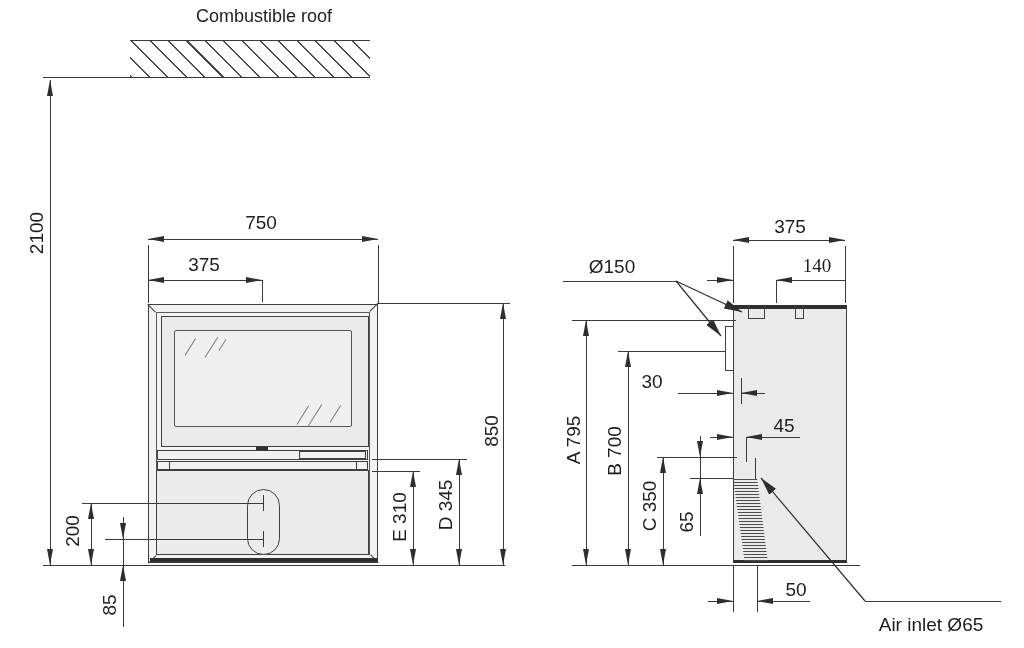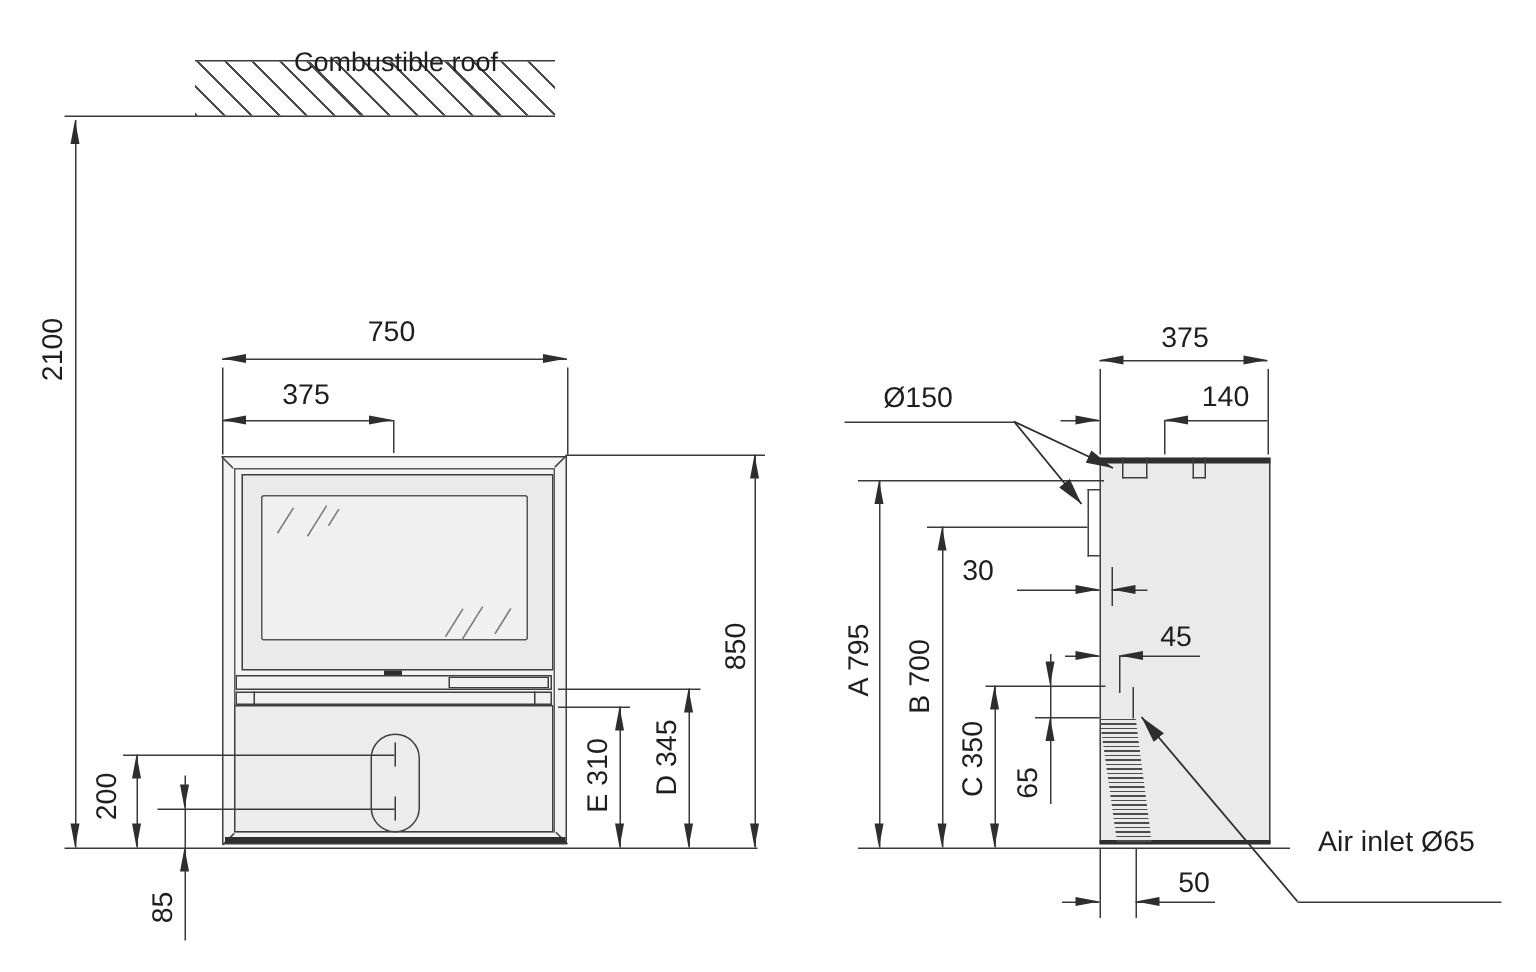--- a/index.html
+++ b/index.html
@@ -25,21 +25,21 @@
   .tube{position:absolute;background:repeating-linear-gradient(to bottom,#4c4c4c 0 1px,transparent 1px 3px);
         clip-path:polygon(0 0,69% 0,100% 100%,34% 100%);}
   svg.leaders{position:absolute;left:0;top:0;}
 </style>
 </head>
 <body>
 
 <div class="canvas">
 
   <div class="hatch-roof" style="left:130px;top:40px;width:240px;height:38px;"></div>
-  <div class="lbl sm" style="left:264px;top:41px;">Combustible roof</div>
+  <div class="lbl sm" style="left:264px;top:16px;">Combustible roof</div>
   <div class="hl" style="left:43px;top:77px;width:88px;"></div>
 
   <div class="vl" style="left:50px;top:80px;height:485px;"></div>
   <div class="aU" style="left:50px;top:80px;"></div>
   <div class="aD" style="left:50px;top:565px;"></div>
   <div class="lblv" style="left:36px;top:233px;">2100</div>
 
   <div class="hl" style="left:43px;top:565px;width:462px;"></div>
   <div class="hl" style="left:572px;top:565px;width:288px;"></div>
 
@@ -130,21 +130,21 @@
   <div class="aR" style="left:845px;top:240px;"></div>
   <div class="vl" style="left:733px;top:246px;height:57px;"></div>
   <div class="vl" style="left:845px;top:246px;height:57px;"></div>
   <div class="lbl" style="left:790px;top:226px;">375</div>
 
   <div class="hl" style="left:707px;top:280px;width:26px;"></div>
   <div class="hl" style="left:776px;top:280px;width:69px;"></div>
   <div class="aR" style="left:733px;top:280px;"></div>
   <div class="aL" style="left:776px;top:280px;"></div>
   <div class="vl" style="left:776px;top:280px;height:23px;"></div>
-  <div class="lbl" style="left:817px;top:265px;">140</div>
+  <div class="lbl" style="left:817px;top:265px;font-family:Liberation Serif, serif;">140</div>
 
   <div class="lbl" style="left:612px;top:266px;">Ø150</div>
   <div class="hl" style="left:563px;top:281px;width:113px;"></div>
 
   <div class="hl" style="left:572px;top:320px;width:164px;"></div>
   <div class="vl" style="left:586px;top:320px;height:245px;"></div>
   <div class="aU" style="left:586px;top:320px;"></div>
   <div class="aD" style="left:586px;top:565px;"></div>
   <div class="lblv" style="left:573px;top:440px;">A 795</div>
 
@@ -179,21 +179,21 @@
   <div class="lbl" style="left:784px;top:425px;">45</div>
 
   <div class="vl" style="left:733px;top:566px;height:46px;"></div>
   <div class="vl" style="left:757px;top:566px;height:46px;"></div>
   <div class="hl" style="left:708px;top:601px;width:25px;"></div>
   <div class="hl" style="left:757px;top:601px;width:53px;"></div>
   <div class="aR" style="left:733px;top:601px;"></div>
   <div class="aL" style="left:757px;top:601px;"></div>
   <div class="lbl" style="left:796px;top:589px;">50</div>
 
-  <div class="lbl" style="left:931px;top:562px;">Air inlet Ø65</div>
+  <div class="lbl" style="left:931px;top:624px;">Air inlet Ø65</div>
   <div class="hl" style="left:865px;top:601px;width:136px;"></div>
 
   <svg class="leaders" width="1024" height="648" viewBox="0 0 1024 648">
     <defs>
       <marker id="arr" viewBox="0 0 12 6" refX="12" refY="3" markerWidth="18" markerHeight="9" markerUnits="userSpaceOnUse" orient="auto">
         <path d="M0,0 L12,3 L0,6 Z" fill="#2e2e2e"></path>
       </marker>
     </defs>
     <line x1="676" y1="281" x2="742" y2="312" stroke="#2e2e2e" stroke-width="1.2" marker-end="url(#arr)"></line>
     <line x1="676" y1="281" x2="721" y2="336" stroke="#2e2e2e" stroke-width="1.2" marker-end="url(#arr)"></line>

